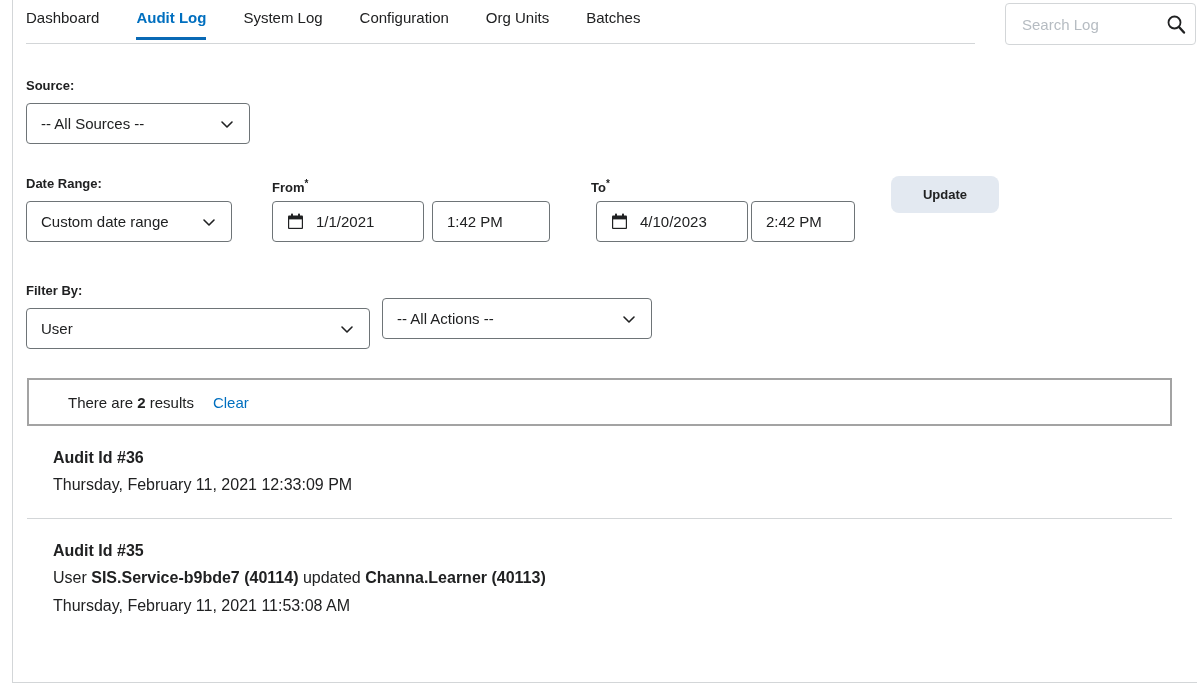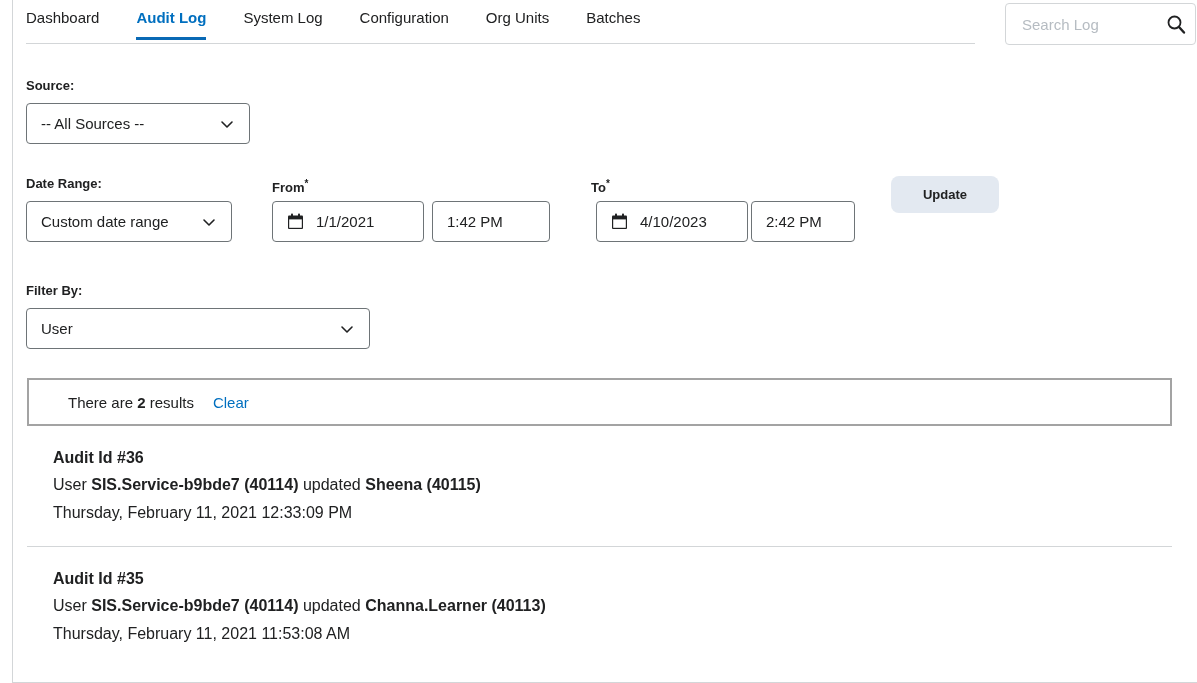--- a/index.html
+++ b/index.html
@@ -323,35 +323,40 @@
 
   <div id="lbl-filterby" class="field-label">Filter By:</div>
 
   <div id="sel-filterby" class="ctl">
     <span class="val">User</span>
     <svg class="chev" viewBox="0 0 16 16">
       <polyline points="3,6 8,11 13,6" fill="none" stroke="#202122" stroke-width="1.6" stroke-linecap="round" stroke-linejoin="round"></polyline>
     </svg>
   </div>
 
+  <div id="sel-actions" class="ctl">
+    <span class="val">-- All Actions --</span>
+    <svg class="chev" viewBox="0 0 16 16">
+      <polyline points="3,6 8,11 13,6" fill="none" stroke="#202122" stroke-width="1.6" stroke-linecap="round" stroke-linejoin="round"></polyline>
+    </svg>
+  </div>
 
   <div id="results-count">
     <span>There are</span>
     <span>&nbsp;</span>
     <span class="num">2</span>
     <span>&nbsp;</span>
     <span>results</span>
     <span class="clear">Clear</span>
   </div>
 
   <div id="results-list">
 
     <div class="result-item">
       <div class="r-title">Audit Id #36</div>
-      <div class="r-desc"><span>User </span><b>SIS.Service-b9bde7 (40114)</b><span> updated </span><b>Sheena (40115)</b></div>
       <div class="r-date">Thursday, February 11, 2021 12:33:09 PM</div>
     </div>
 
     <div class="result-item">
       <div class="r-title">Audit Id #35</div>
       <div class="r-desc"><span>User </span><b>SIS.Service-b9bde7 (40114)</b><span> updated </span><b>Channa.Learner (40113)</b></div>
       <div class="r-date">Thursday, February 11, 2021 11:53:08 AM</div>
     </div>
 
   </div>

